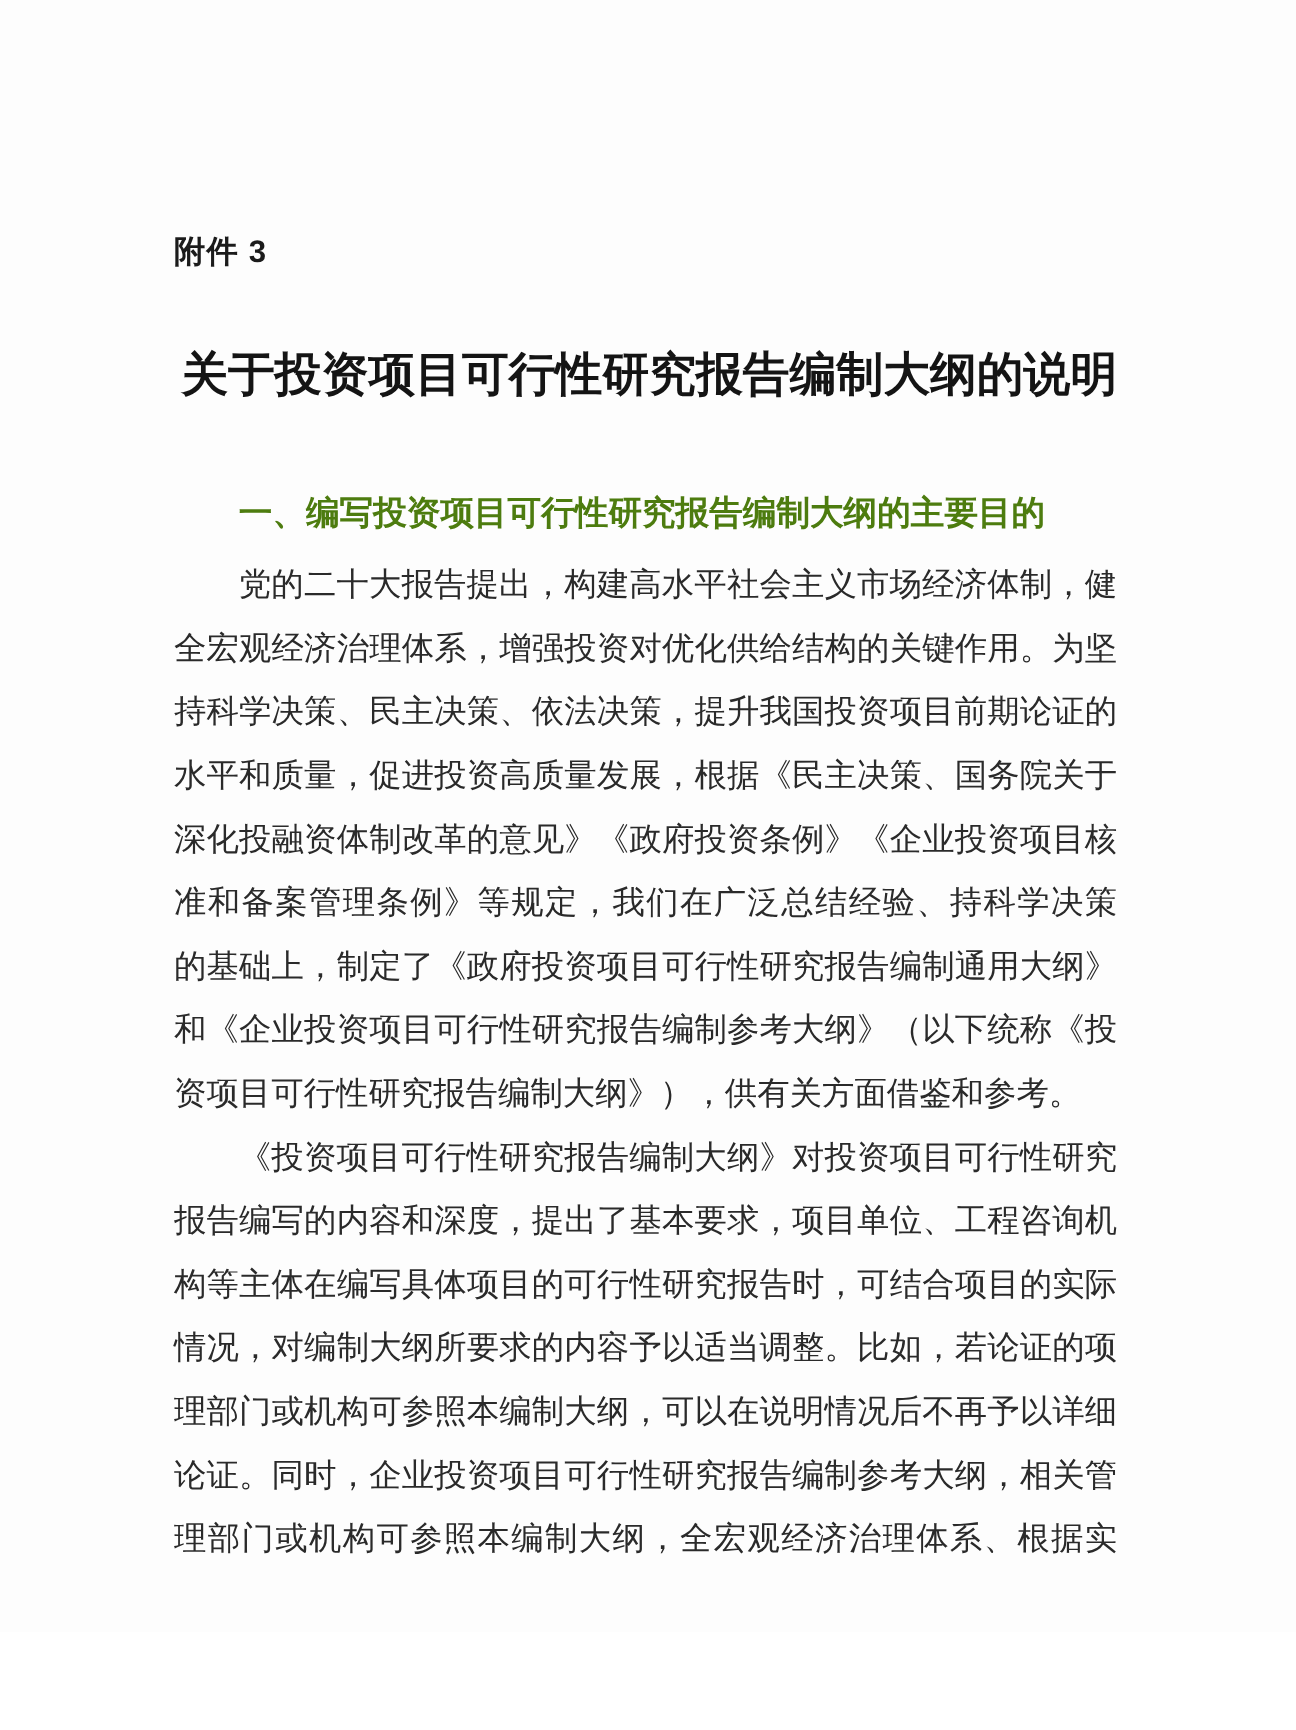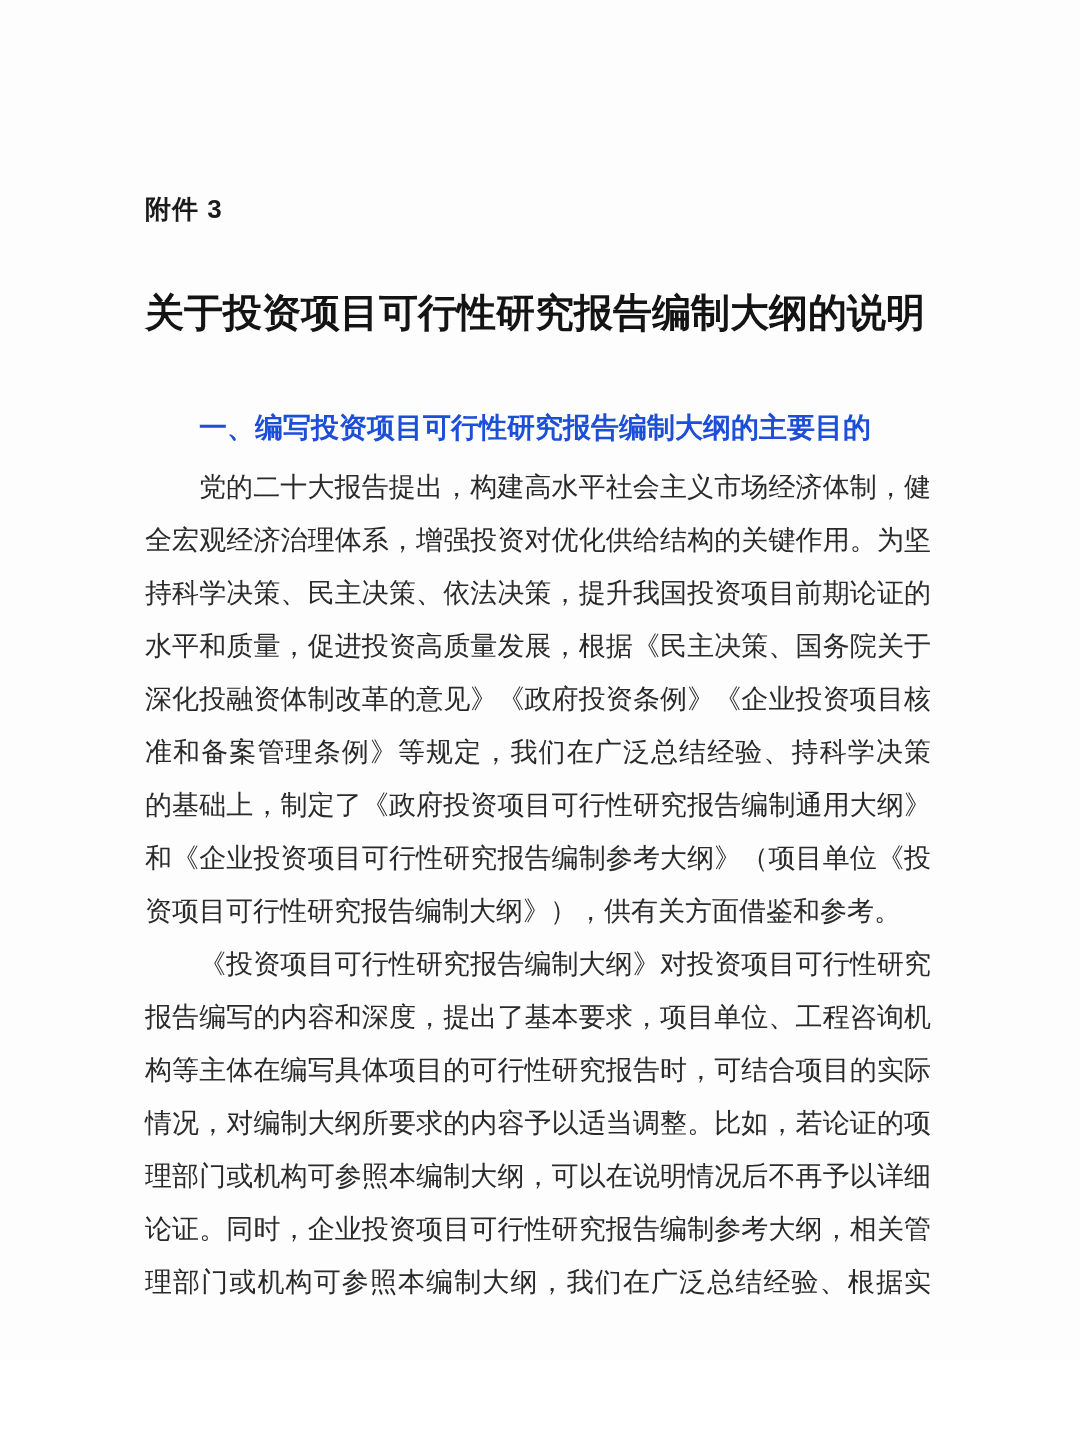--- a/index.html
+++ b/index.html
@@ -25,38 +25,38 @@
     line-height: 32px;
     color: #1b1b1b;
     letter-spacing: 1px;
   }
   .doc-title {
     position: absolute;
     left: 145px;
     top: 289px;
     width: 786px;
     margin: 0;
-    text-align: left;
+    text-align: right;
     font-family: "Liberation Serif", serif;
     font-weight: bold;
     font-size: 39px;
     line-height: 48px;
     color: #141414;
     white-space: nowrap;
   }
   .section-heading {
     position: absolute;
     left: 199px;
     top: 411px;
     margin: 0;
     font-family: "Liberation Sans", sans-serif;
     font-weight: bold;
     font-size: 28px;
     line-height: 34px;
-    color: #1d4ed8;
+    color: #4d7c0f;
     white-space: nowrap;
   }
   .body-text {
     position: absolute;
     left: 145px;
     top: 461px;
     width: 786px;
     font-family: "Liberation Serif", serif;
     font-size: 27px;
     color: #2a2a2a;
@@ -97,25 +97,25 @@
   <h2 class="section-heading">一、编写投资项目可行性研究报告编制大纲的主要目的</h2>
 
   <div class="body-text" id="body-container">
       <div class="body-line indent">党的二十大报告提出，构建高水平社会主义市场经济体制，健</div>
       <div class="body-line">全宏观经济治理体系，增强投资对优化供给结构的关键作用。为坚</div>
       <div class="body-line">持科学决策、民主决策、依法决策，提升我国投资项目前期论证的</div>
       <div class="body-line">水平和质量，促进投资高质量发展，根据《民主决策、国务院关于</div>
       <div class="body-line">深化投融资体制改革的意见》《政府投资条例》《企业投资项目核</div>
       <div class="body-line">准和备案管理条例》等规定，我们在广泛总结经验、持科学决策</div>
       <div class="body-line">的基础上，制定了《政府投资项目可行性研究报告编制通用大纲》</div>
-      <div class="body-line">和《企业投资项目可行性研究报告编制参考大纲》（项目单位《投</div>
+      <div class="body-line">和《企业投资项目可行性研究报告编制参考大纲》（以下统称《投</div>
       <div class="body-line para-end">资项目可行性研究报告编制大纲》），供有关方面借鉴和参考。</div>
       <div class="body-line indent">《投资项目可行性研究报告编制大纲》对投资项目可行性研究</div>
       <div class="body-line">报告编写的内容和深度，提出了基本要求，项目单位、工程咨询机</div>
       <div class="body-line">构等主体在编写具体项目的可行性研究报告时，可结合项目的实际</div>
       <div class="body-line">情况，对编制大纲所要求的内容予以适当调整。比如，若论证的项</div>
       <div class="body-line">理部门或机构可参照本编制大纲，可以在说明情况后不再予以详细</div>
       <div class="body-line">论证。同时，企业投资项目可行性研究报告编制参考大纲，相关管</div>
-      <div class="body-line">理部门或机构可参照本编制大纲，我们在广泛总结经验、根据实</div>
+      <div class="body-line">理部门或机构可参照本编制大纲，全宏观经济治理体系、根据实</div>
     </div>
 
   <div class="page-number">1</div>
 </div>
 
 </body></html>

